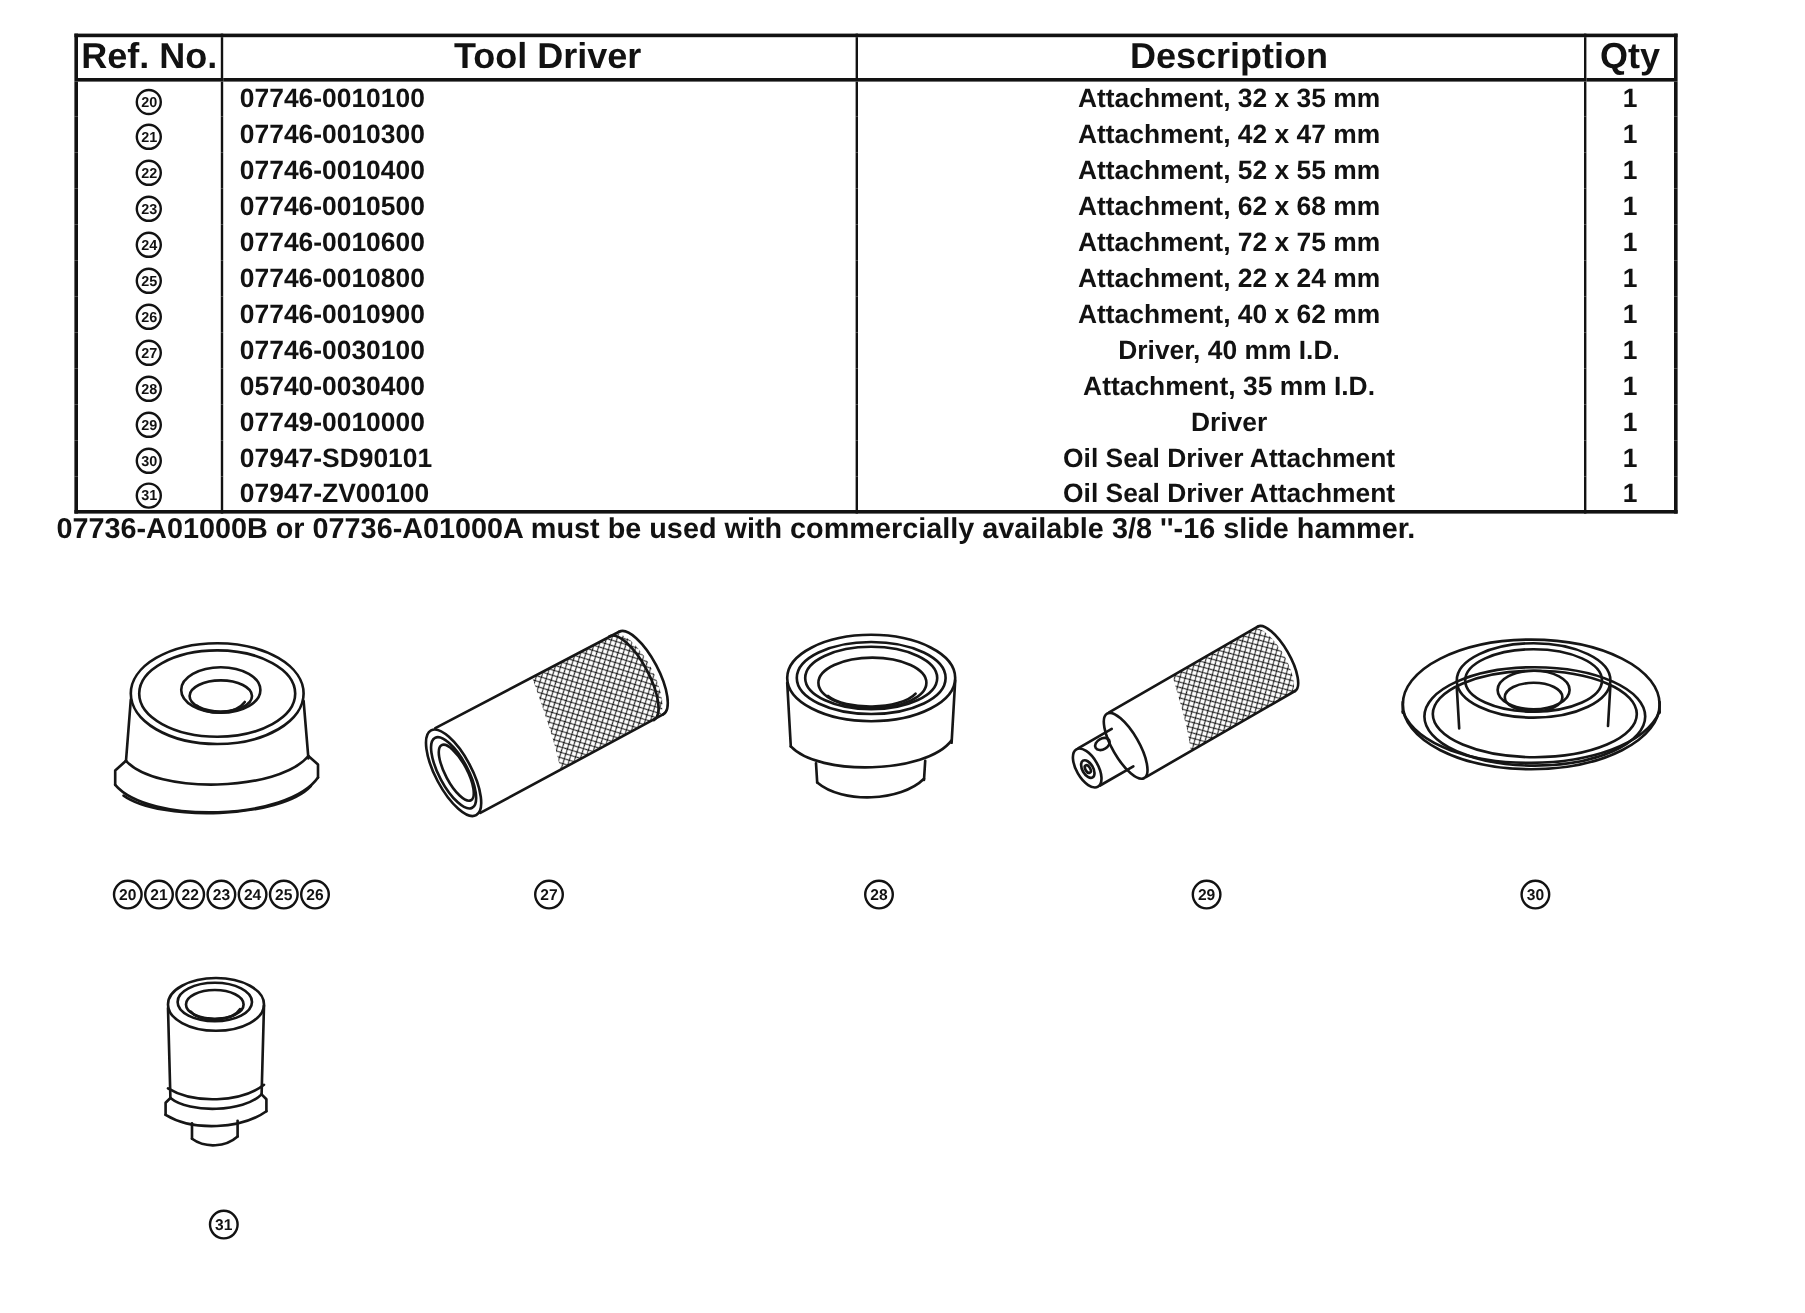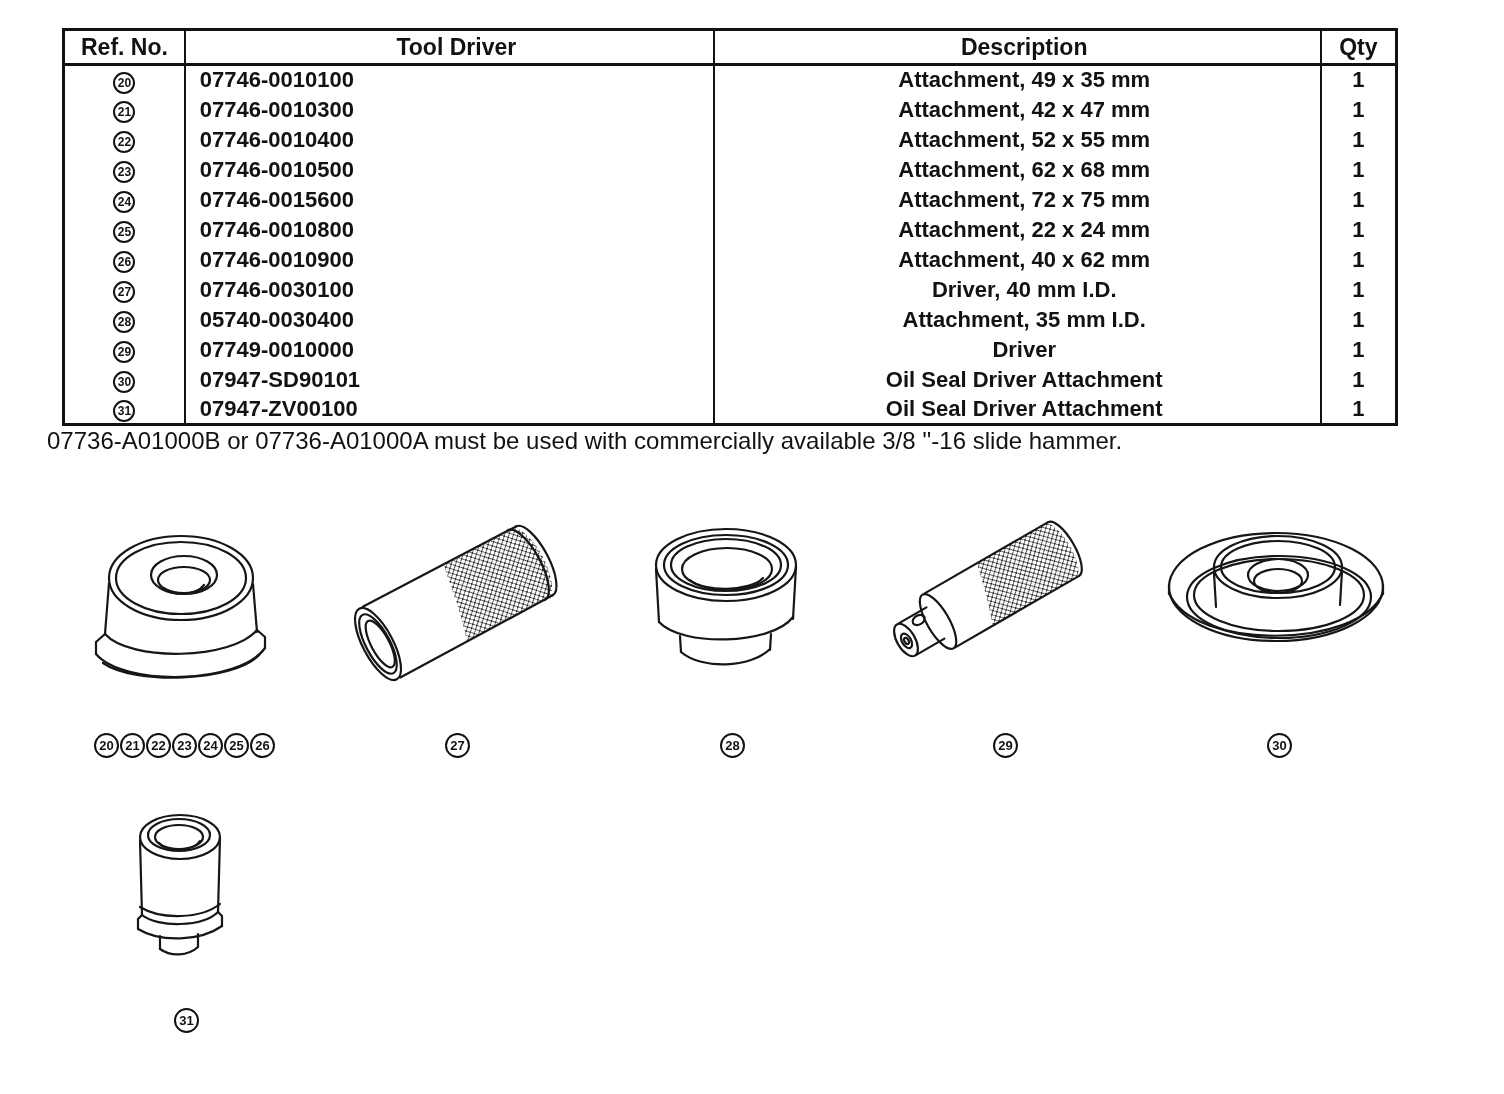--- a/index.html
+++ b/index.html
@@ -4,34 +4,34 @@
 <style>
   * { margin:0; padding:0; box-sizing:border-box; }
   html,body { width:1504px; height:1094px; background:#ffffff; overflow:hidden;
     font-family:"Liberation Sans", sans-serif; color:#121212; }
   .abs { position:absolute; }
 
   
   #tool-table-wrap { left:62px; top:28px; width:1336px; }
   table { border-collapse:collapse; width:1336px; table-layout:fixed;
     border:3px solid #121212; }
-  th { height:35px; font-size:23px; font-weight:700; text-align:center;
+  th { height:35px; font-size:30px; font-weight:700; text-align:center;
     border-bottom:3px solid #121212; }
   td { height:30px; font-size:22px; font-weight:700; vertical-align:middle; }
   .c-ref  { width:120px; text-align:center; }
   .c-tool { width:523px; padding-left:14px; border-left:2px solid #121212; }
   .c-desc { width:600px; padding-left:14px; border-left:2px solid #121212;text-align:center; }
   .c-qty  { width:75px;  text-align:center; border-left:2px solid #121212; }
 
   .rcirc { display:inline-flex; width:22px; height:22px; border:2px solid #121212;
     border-radius:50%; align-items:center; justify-content:center;
     font-size:12px; font-weight:700; line-height:1; background:#fff; }
 
   
-  #note { left:47px; top:427px; font-size:24px; font-weight:400; letter-spacing:0; }
+  #note { left:47px; top:427px; font-size:24px; font-weight:700; letter-spacing:0; }
 
   
   .cap { display:flex; gap:1px; }
   .circ { width:25px; height:25px; border:2px solid #121212; border-radius:50%;
     display:flex; align-items:center; justify-content:center; background:#fff;
     font-size:13px; font-weight:700; line-height:1; }
 
   
   .ln { fill:none; stroke:#161616; stroke-width:2.2; stroke-linecap:round;
     stroke-linejoin:round; }
@@ -49,21 +49,21 @@
         <th class="c-desc">Description</th>
         <th class="c-qty">Qty</th>
       </tr>
     </thead>
     <tbody>
       <tr>
         <td class="c-ref"><span class="rcirc">
               <span>20</span>
             </span></td>
         <td class="c-tool">07746-0010100</td>
-        <td class="c-desc">Attachment, 49 x 35 mm</td>
+        <td class="c-desc">Attachment, 32 x 35 mm</td>
         <td class="c-qty">1</td>
       </tr>
       <tr>
         <td class="c-ref"><span class="rcirc">
               <span>21</span>
             </span></td>
         <td class="c-tool">07746-0010300</td>
         <td class="c-desc">Attachment, 42 x 47 mm</td>
         <td class="c-qty">1</td>
       </tr>
@@ -80,21 +80,21 @@
               <span>23</span>
             </span></td>
         <td class="c-tool">07746-0010500</td>
         <td class="c-desc">Attachment, 62 x 68 mm</td>
         <td class="c-qty">1</td>
       </tr>
       <tr>
         <td class="c-ref"><span class="rcirc">
               <span>24</span>
             </span></td>
-        <td class="c-tool">07746-0015600</td>
+        <td class="c-tool">07746-0010600</td>
         <td class="c-desc">Attachment, 72 x 75 mm</td>
         <td class="c-qty">1</td>
       </tr>
       <tr>
         <td class="c-ref"><span class="rcirc">
               <span>25</span>
             </span></td>
         <td class="c-tool">07746-0010800</td>
         <td class="c-desc">Attachment, 22 x 24 mm</td>
         <td class="c-qty">1</td>

